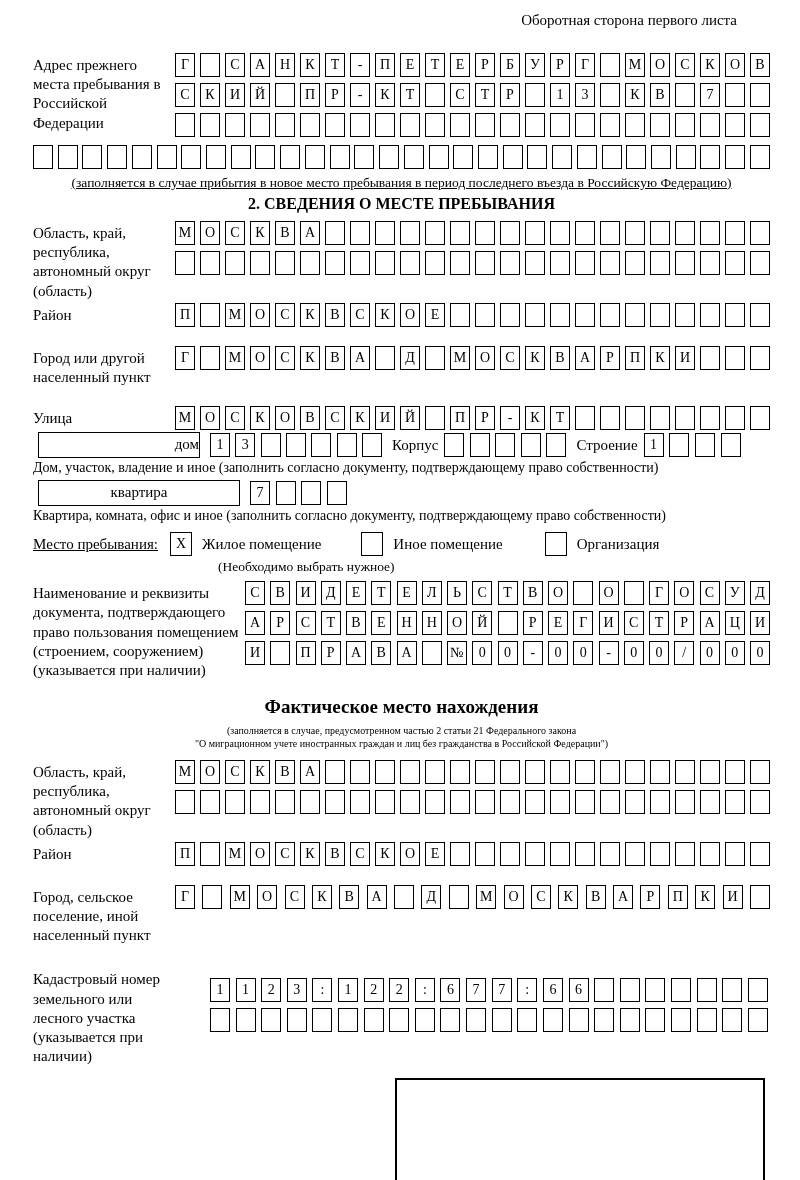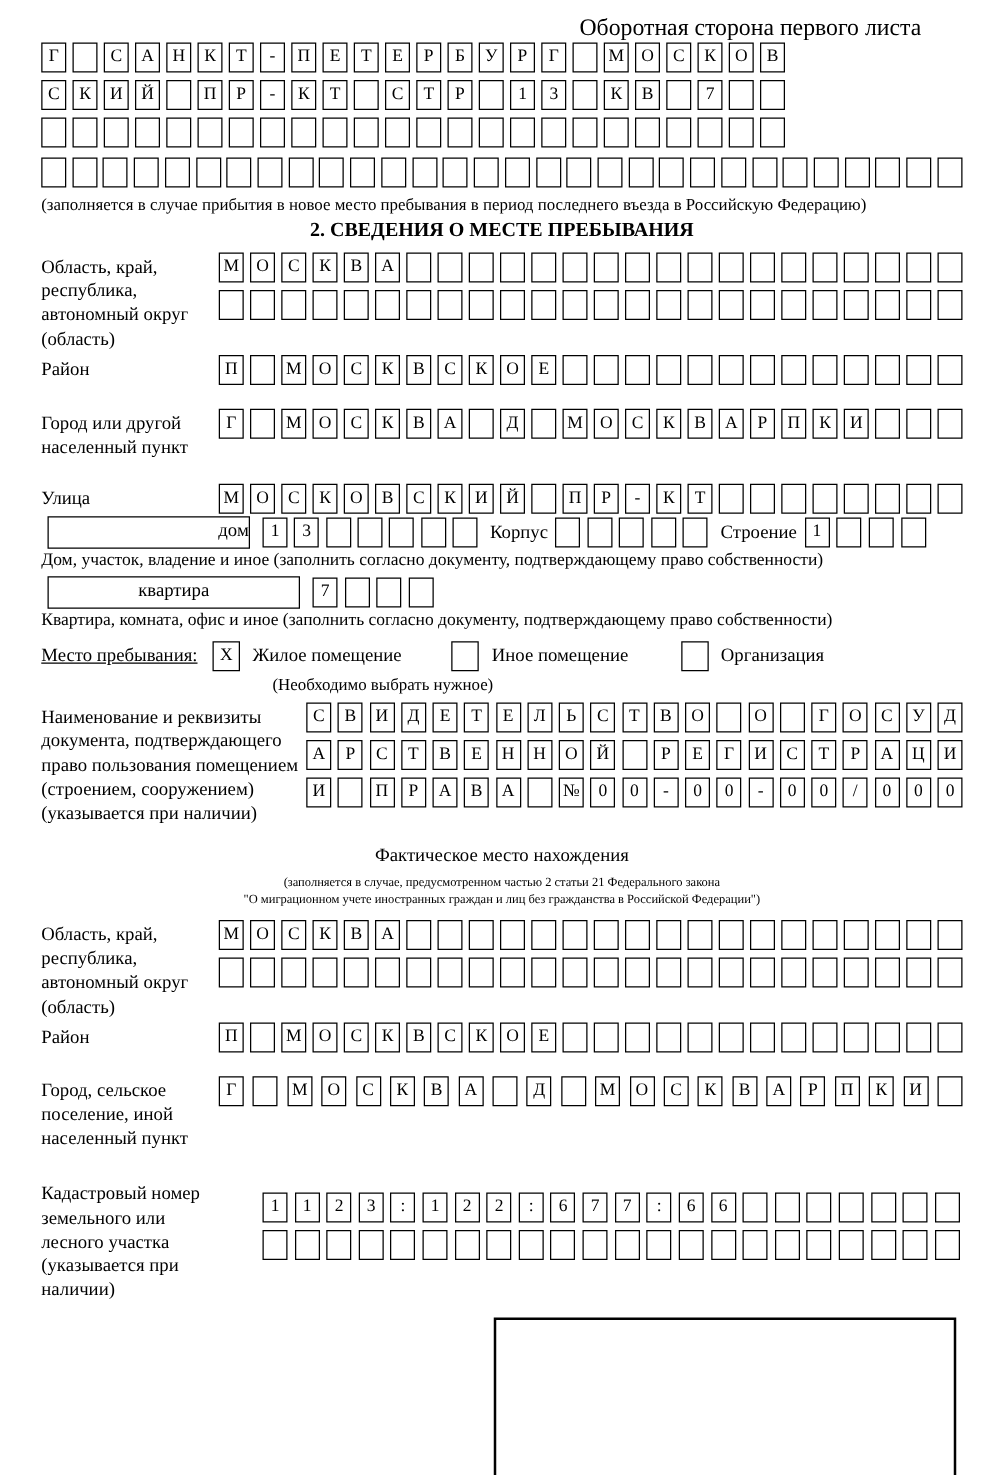--- a/index.html
+++ b/index.html
@@ -4,39 +4,39 @@
 <style>
   * { margin:0; padding:0; box-sizing:border-box; }
   html,body { width:800px; background:#fff; }
   body {
     height:1180px; overflow:hidden;
     font-family:"Liberation Serif", serif;
     color:#000;
   }
   .page { padding:12px 30px 0 33px; }
 
-  .header-note { text-align:right; font-size:19px; padding-right:33px; }
+  .header-note { text-align:right; font-size:15px; padding-right:33px; margin-bottom:24px; }
 
   .labeled-block { display:flex; align-items:flex-start; margin-bottom:2px; }
   .label-col { flex:0 0 142px; font-size:15px; line-height:1.28; padding-top:3px; padding-right:6px; }
   .rows-col { flex:1; }
 
   .cells { display:flex; justify-content:space-between; width:595px; margin-bottom:6px; }
   .cells.w-full  { width:737px; }
   .cells.w-doc   { width:525px; }
   .cells.w-cad   { width:558px; margin-left:35px; }
   .cells.inline  { margin-bottom:0; }
 
   .cell {
     flex:0 0 20px; width:20px; height:24px;
     border:1.5px solid #000;
     font-size:14px; line-height:21px; text-align:center;
   }
 
-  .center-note { font-size:13.5px; margin:2px 0 0 0; }
+  .center-note { text-align:center; font-size:13.5px; margin:2px 0 0 0;text-decoration:underline; }
   .section-title { text-align:center; font-weight:bold; font-size:16px; margin:4px 0 8px 0;font-family:Liberation Serif, serif; }
 
   .house-row { display:flex; align-items:center; margin:2px 0 2px 5px; }
   .type-box { height:26px; border:1.5px solid #000; text-align:center; font-size:15px; line-height:23px; }
   .type-box.dom { width:162px; margin-right:10px;text-align:right; }
   .type-box.kv  { width:202px; margin-right:10px; }
   .hcells { display:flex; justify-content:space-between; }
   .hcells.c7 { width:172px; }
   .hcells.c5 { width:122px; }
   .hcells.c4 { width:97px; }
@@ -44,37 +44,38 @@
   .fill-note { font-size:14px; margin:2px 0 4px 0; }
 
   .stay-row { display:flex; align-items:center; margin-top:8px; font-size:15px; }
   .checkbox { width:22px; height:24px; border:1.5px solid #000; text-align:center;
               font-size:14px; line-height:21px; flex:0 0 22px; }
   .stay-row .lab1 { margin-right:12px;text-decoration:underline; }
   .stay-row .opt-lab { margin:0 0 0 10px; }
   .sp1 { width:40px; } .sp2 { width:42px; }
   .choose-note { font-size:13.5px; margin:3px 0 6px 185px; }
 
-  .fact-head { text-align:center; font-weight:normal; font-size:15px; margin:16px 0 6px 0; }
+  .fact-head { text-align:center; font-weight:bold; font-size:19px; margin:16px 0 6px 0; }
   .fact-note { text-align:center; font-size:10px; line-height:1.3; }
   .fact-note.last { margin-bottom:10px; }
 
   .stamp-wrap { margin-left:362px; width:372px; margin-top:12px; }
   .stamp-box { width:370px; height:177px; border:2px solid #000; }
 
   .mt4 { margin-top:19px; }
 </style>
 </head>
 <body>
 
 <div class="page">
 
   <div class="header-note">Оборотная сторона первого листа</div>
 
   <div class="labeled-block">
+    <div class="label-col">Адрес прежнего места пребывания в Российской Федерации</div>
     <div class="rows-col">
       <div class="cells">
           <span class="cell">Г</span>
           <span class="cell"></span>
           <span class="cell">С</span>
           <span class="cell">А</span>
           <span class="cell">Н</span>
           <span class="cell">К</span>
           <span class="cell">Т</span>
           <span class="cell">-</span>

